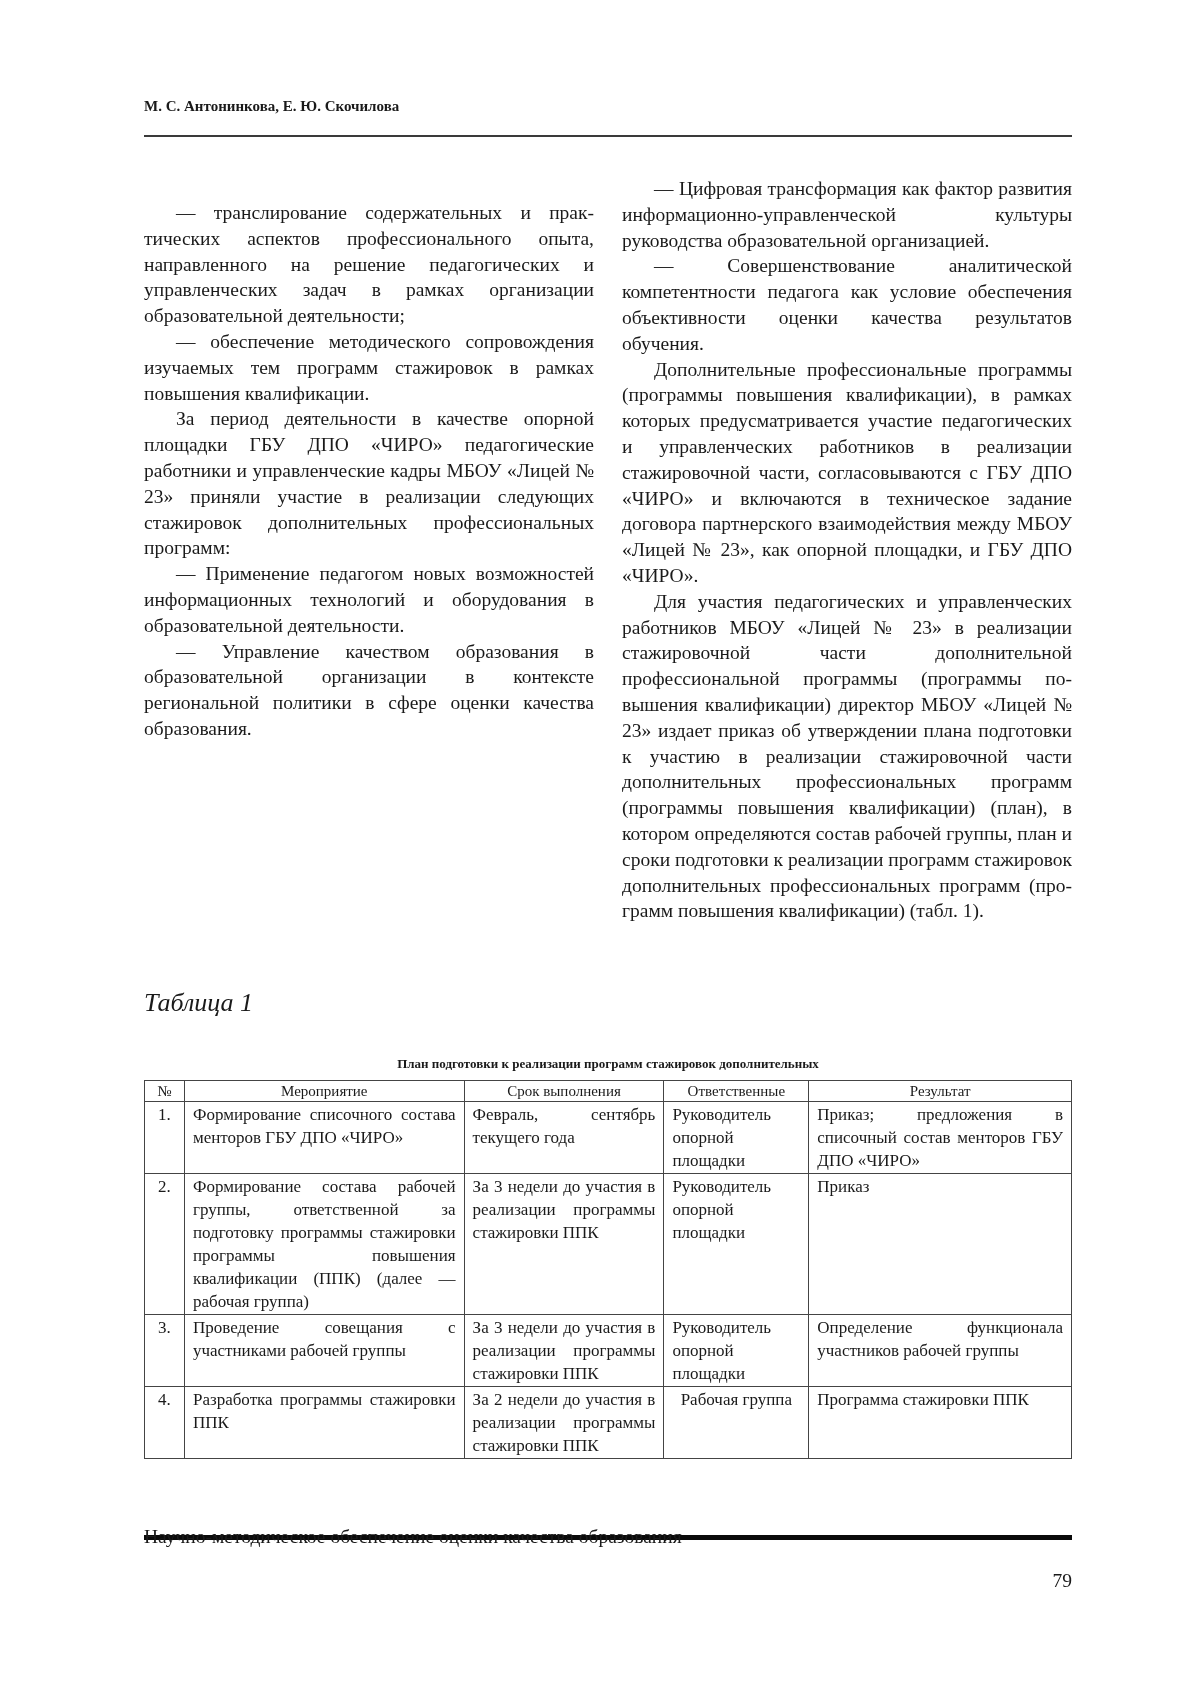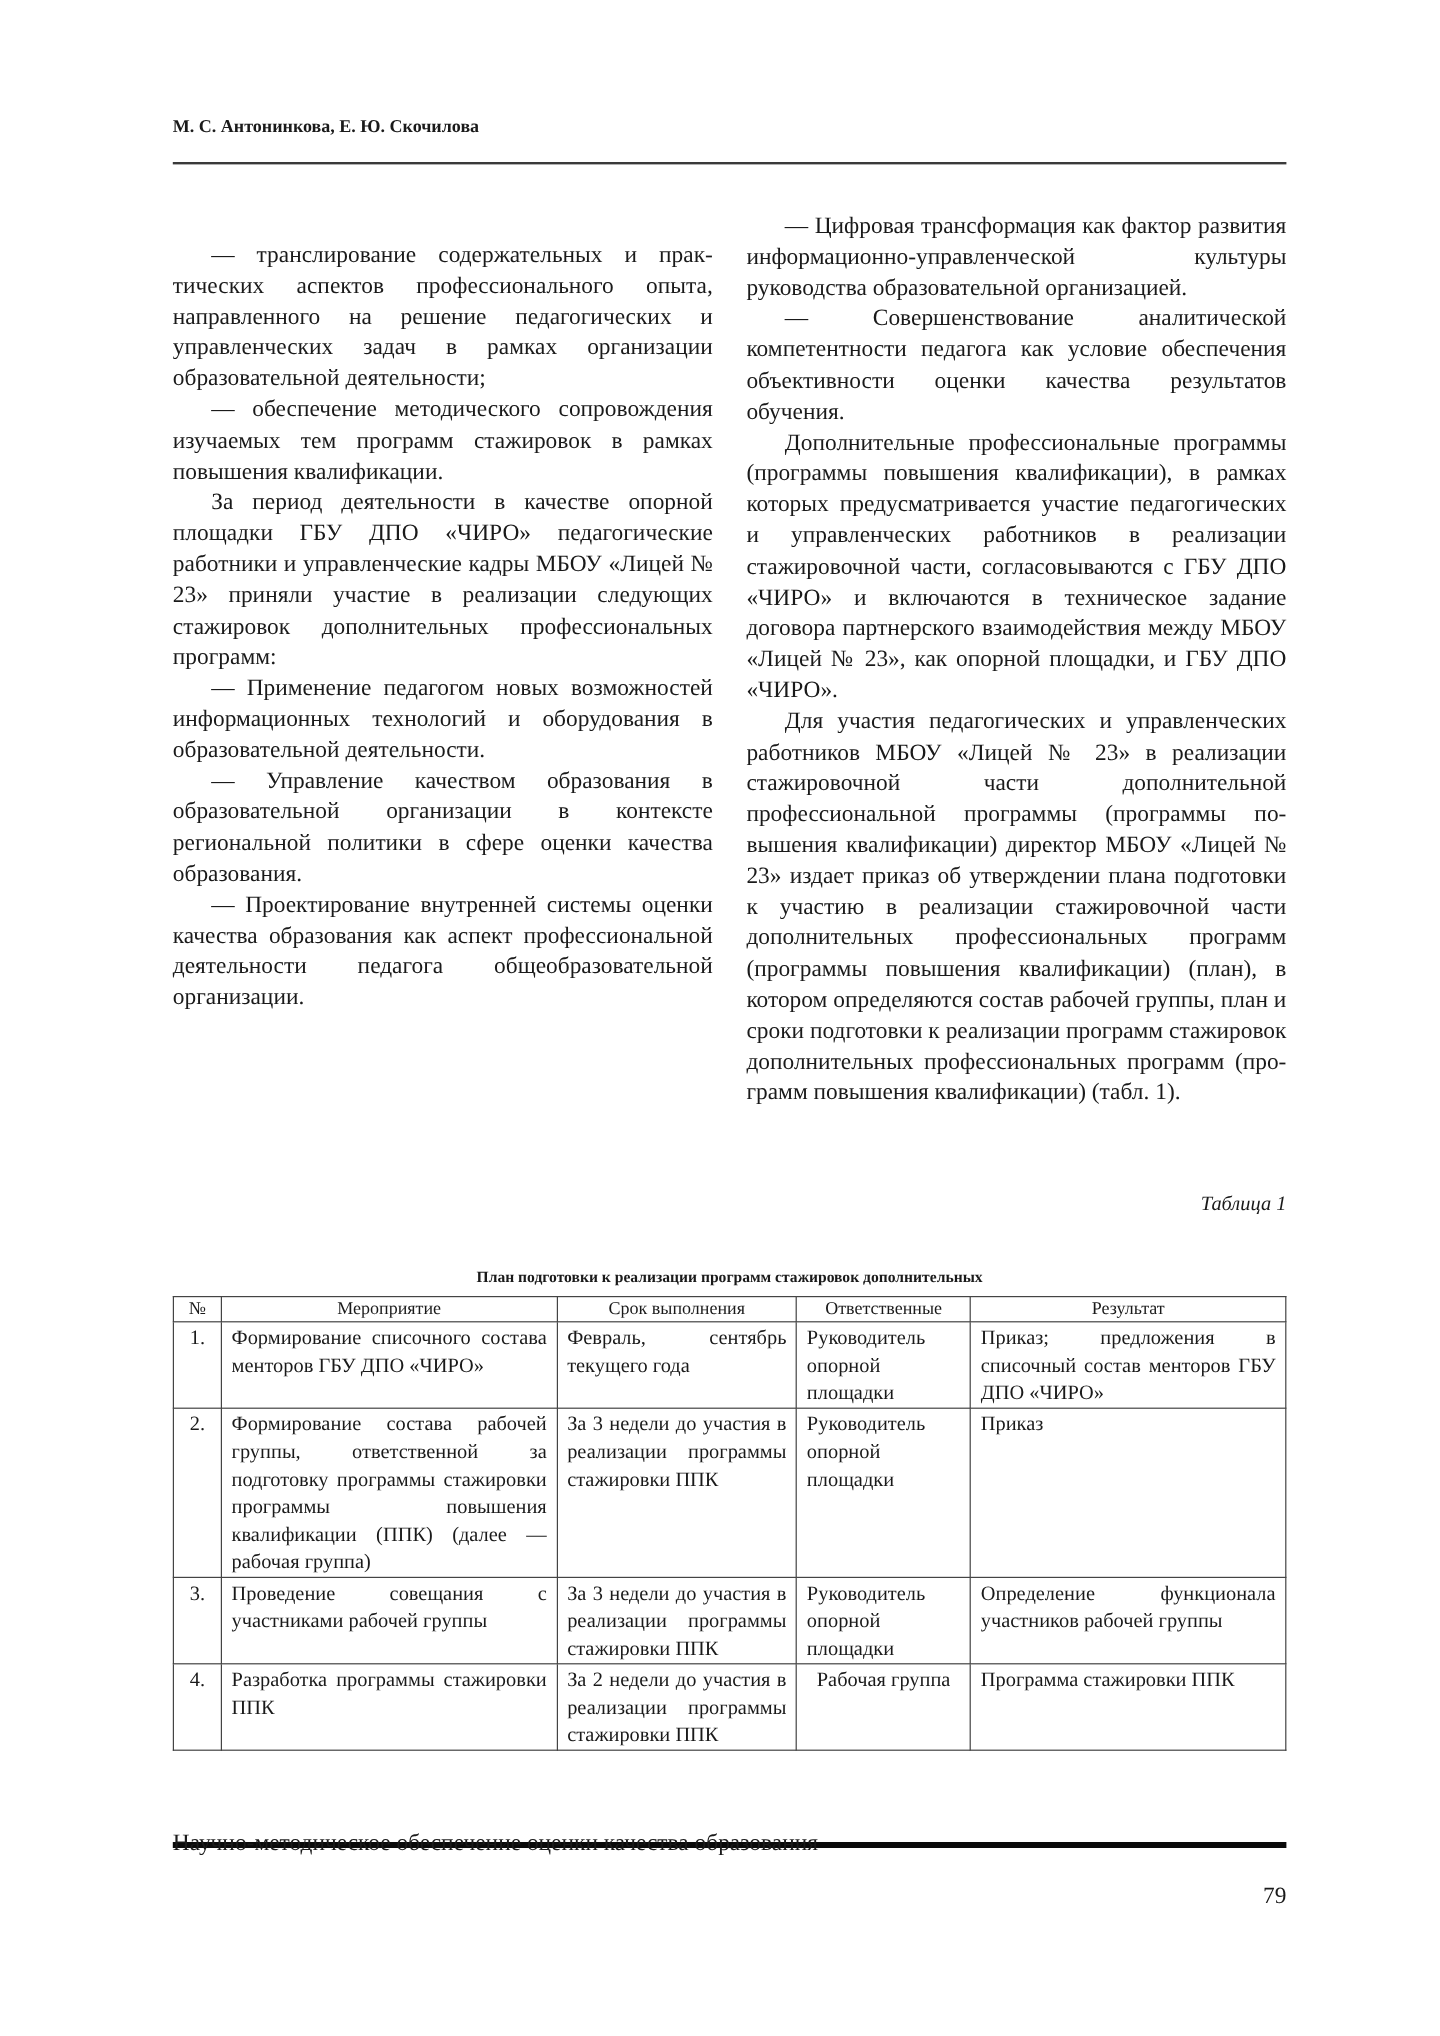--- a/index.html
+++ b/index.html
@@ -18,21 +18,21 @@
   .col {
     position: absolute; top: 164px; width: 450px;
     font-size: 19.5px; line-height: 25.8px; text-align: justify;
     hyphens: manual;
   }
   .col-left { left: 144px; margin-top: 36px; }
   .col-right { left: 622px; margin-top: 12px; }
   .col p { margin: 0; text-indent: 32px; }
   .table-label {
     position: absolute; left: 144px; top: 990px; width: 928px;
-    text-align: right; font-style: italic; font-size: 17px; line-height: 26px;
+    font-style: italic; font-size: 26px; line-height: 26px;
   }
   .table-title {
     position: absolute; left: 144px; top: 1051px; width: 928px;
     text-align: center; font-weight: bold; font-size: 13px; line-height: 26px;
   }
   table.plan {
     position: absolute; left: 144px; top: 1080px; width: 928px;
     border-collapse: collapse; font-size: 17px; line-height: 23px;
   }
   table.plan th, table.plan td {
@@ -59,21 +59,20 @@
 
 <div class="header">М. С. Антонинкова, Е. Ю. Скочилова</div>
 <div class="header-rule"></div>
 
 <div class="col col-left">
   <p>— транслирование содержательных и прак­тических аспектов профессионального опыта, направленного на решение педагогических и управленческих задач в рамках организации образовательной деятельности;</p>
   <p>— обеспечение методического сопровож­дения изучаемых тем программ стажировок в рамках повышения квалификации.</p>
   <p>За период деятельности в качестве опорной площадки ГБУ ДПО «ЧИРО» педагогические работники и управленческие кадры МБОУ «Лицей № 23» приняли участие в реализации следующих стажировок дополнительных профессиональных программ:</p>
   <p>— Применение педагогом новых возмож­ностей информационных технологий и обору­дования в образовательной деятельности.</p>
   <p>— Управление качеством образования в образовательной организации в контексте региональной политики в сфере оценки каче­ства образования.</p>
-  <p>— Проектирование внутренней системы оценки качества образования как аспект про­фессиональной деятельности педагога обще­образовательной организации.</p>
 </div>
 
 <div class="col col-right">
   <p>— Цифровая трансформация как фактор развития информационно-управленческой культуры руководства образовательной орга­низацией.</p>
   <p>— Совершенствование аналитической компетентности педагога как условие обеспе­чения объективности оценки качества резуль­татов обучения.</p>
   <p>Дополнительные профессиональные про­граммы (программы повышения квалифика­ции), в рамках которых предусматривается участие педагогических и управленческих работников в реализации стажировочной ча­сти, согласовываются с ГБУ ДПО «ЧИРО» и включаются в техническое задание договора партнерского взаимодействия между МБОУ «Лицей № 23», как опорной площадки, и ГБУ ДПО «ЧИРО».</p>
   <p>Для участия педагогических и управленче­ских работников МБОУ «Лицей № 23» в реали­зации стажировочной части дополнительной профессиональной программы (программы по­вышения квалификации) директор МБОУ «Ли­цей № 23» издает приказ об утверждении плана подготовки к участию в реализации стажиро­вочной части дополнительных профессиональ­ных программ (программы повышения квали­фикации) (план), в котором определяются со­став рабочей группы, план и сроки подготовки к реализации программ стажировок дополни­тельных профессиональных программ (про­грамм повышения квалификации) (табл. 1).</p>
 </div>
 
 <div class="table-label">Таблица 1</div>

